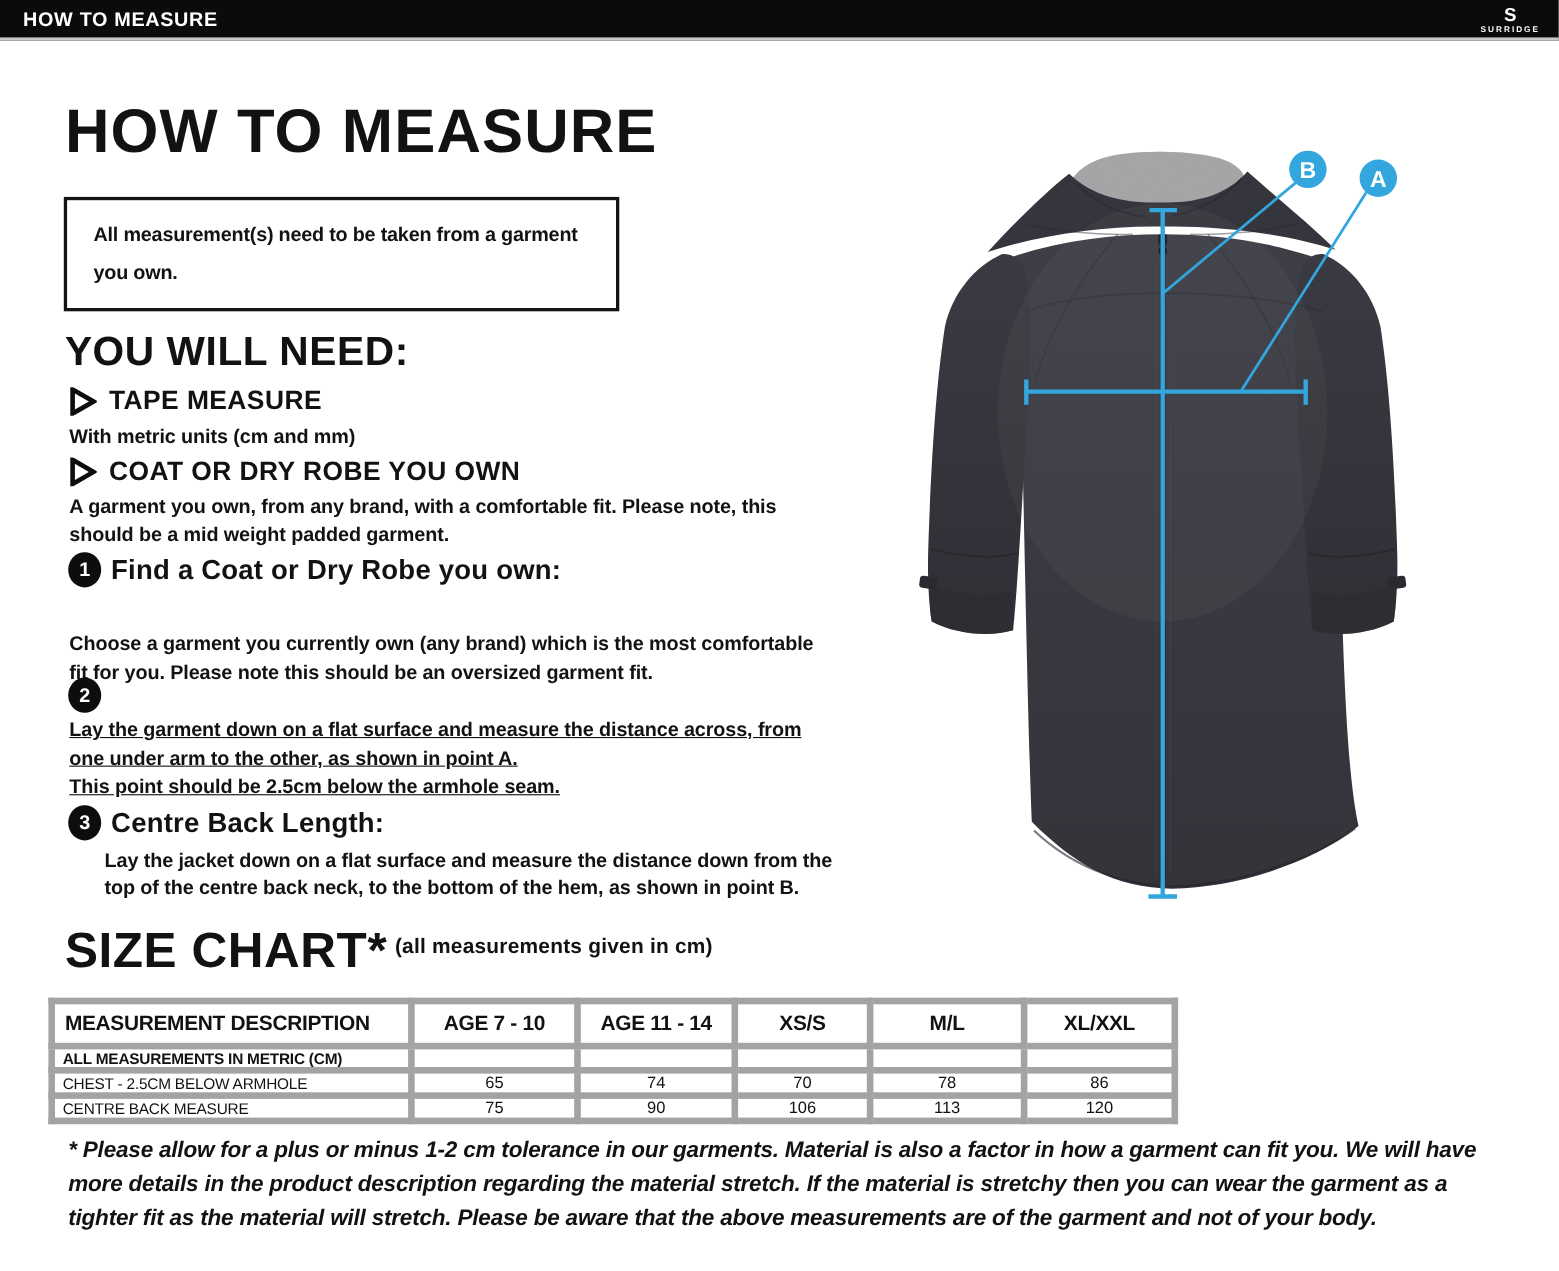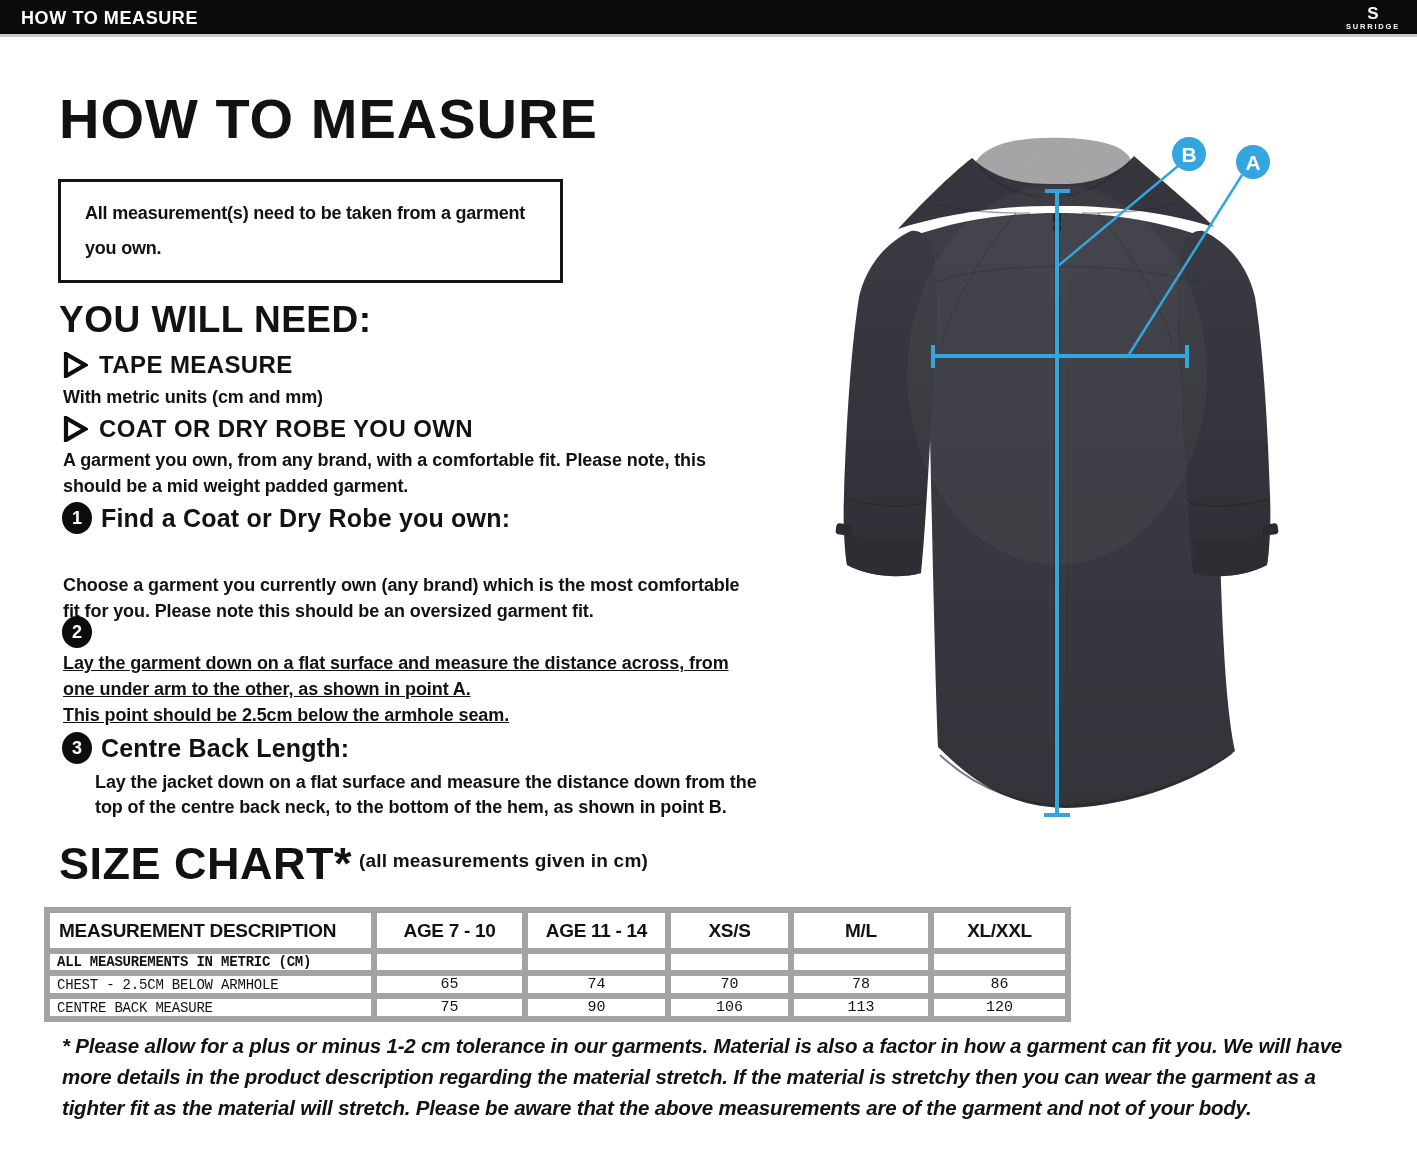--- a/index.html
+++ b/index.html
@@ -41,21 +41,21 @@
   .sc-title { font-size:45px; font-weight:bold; letter-spacing:.5px; }
   .sc-sub { font-size:19px; font-weight:bold; padding:0 0 7px 7px; letter-spacing:.2px; }
 
   
   .sizes { left:44px; top:907px; }
   table { border-collapse:collapse; table-layout:fixed; width:1021px; }
   th,td { border:6px solid #a3a3a3; overflow:hidden; white-space:nowrap; }
   thead th { height:41px; font-size:19px; font-weight:bold; letter-spacing:-.3px;
     text-align:center; }
   thead th.first { text-align:left; padding-left:9px; }
-  tbody td { height:21px; font-size:15px; text-align:center; font-weight:normal;font-family:Liberation Mono, monospace; }
+  tbody td { height:21px; font-size:15px; text-align:center; font-weight:normal; }
   tbody td.lab { text-align:left; padding-left:7px; font-size:14px; letter-spacing:-.2px; }
   tbody tr.metric td.lab { font-weight:bold; }
 
   .disclaimer { left:62px; top:1030px; width:1292px; font-size:20.5px;
     font-weight:bold; font-style:italic; line-height:31px; letter-spacing:-.2px; }
 
   .diagram { left:780px; top:55px; width:540px; height:780px; }
 </style>
 </head>
 <body>

